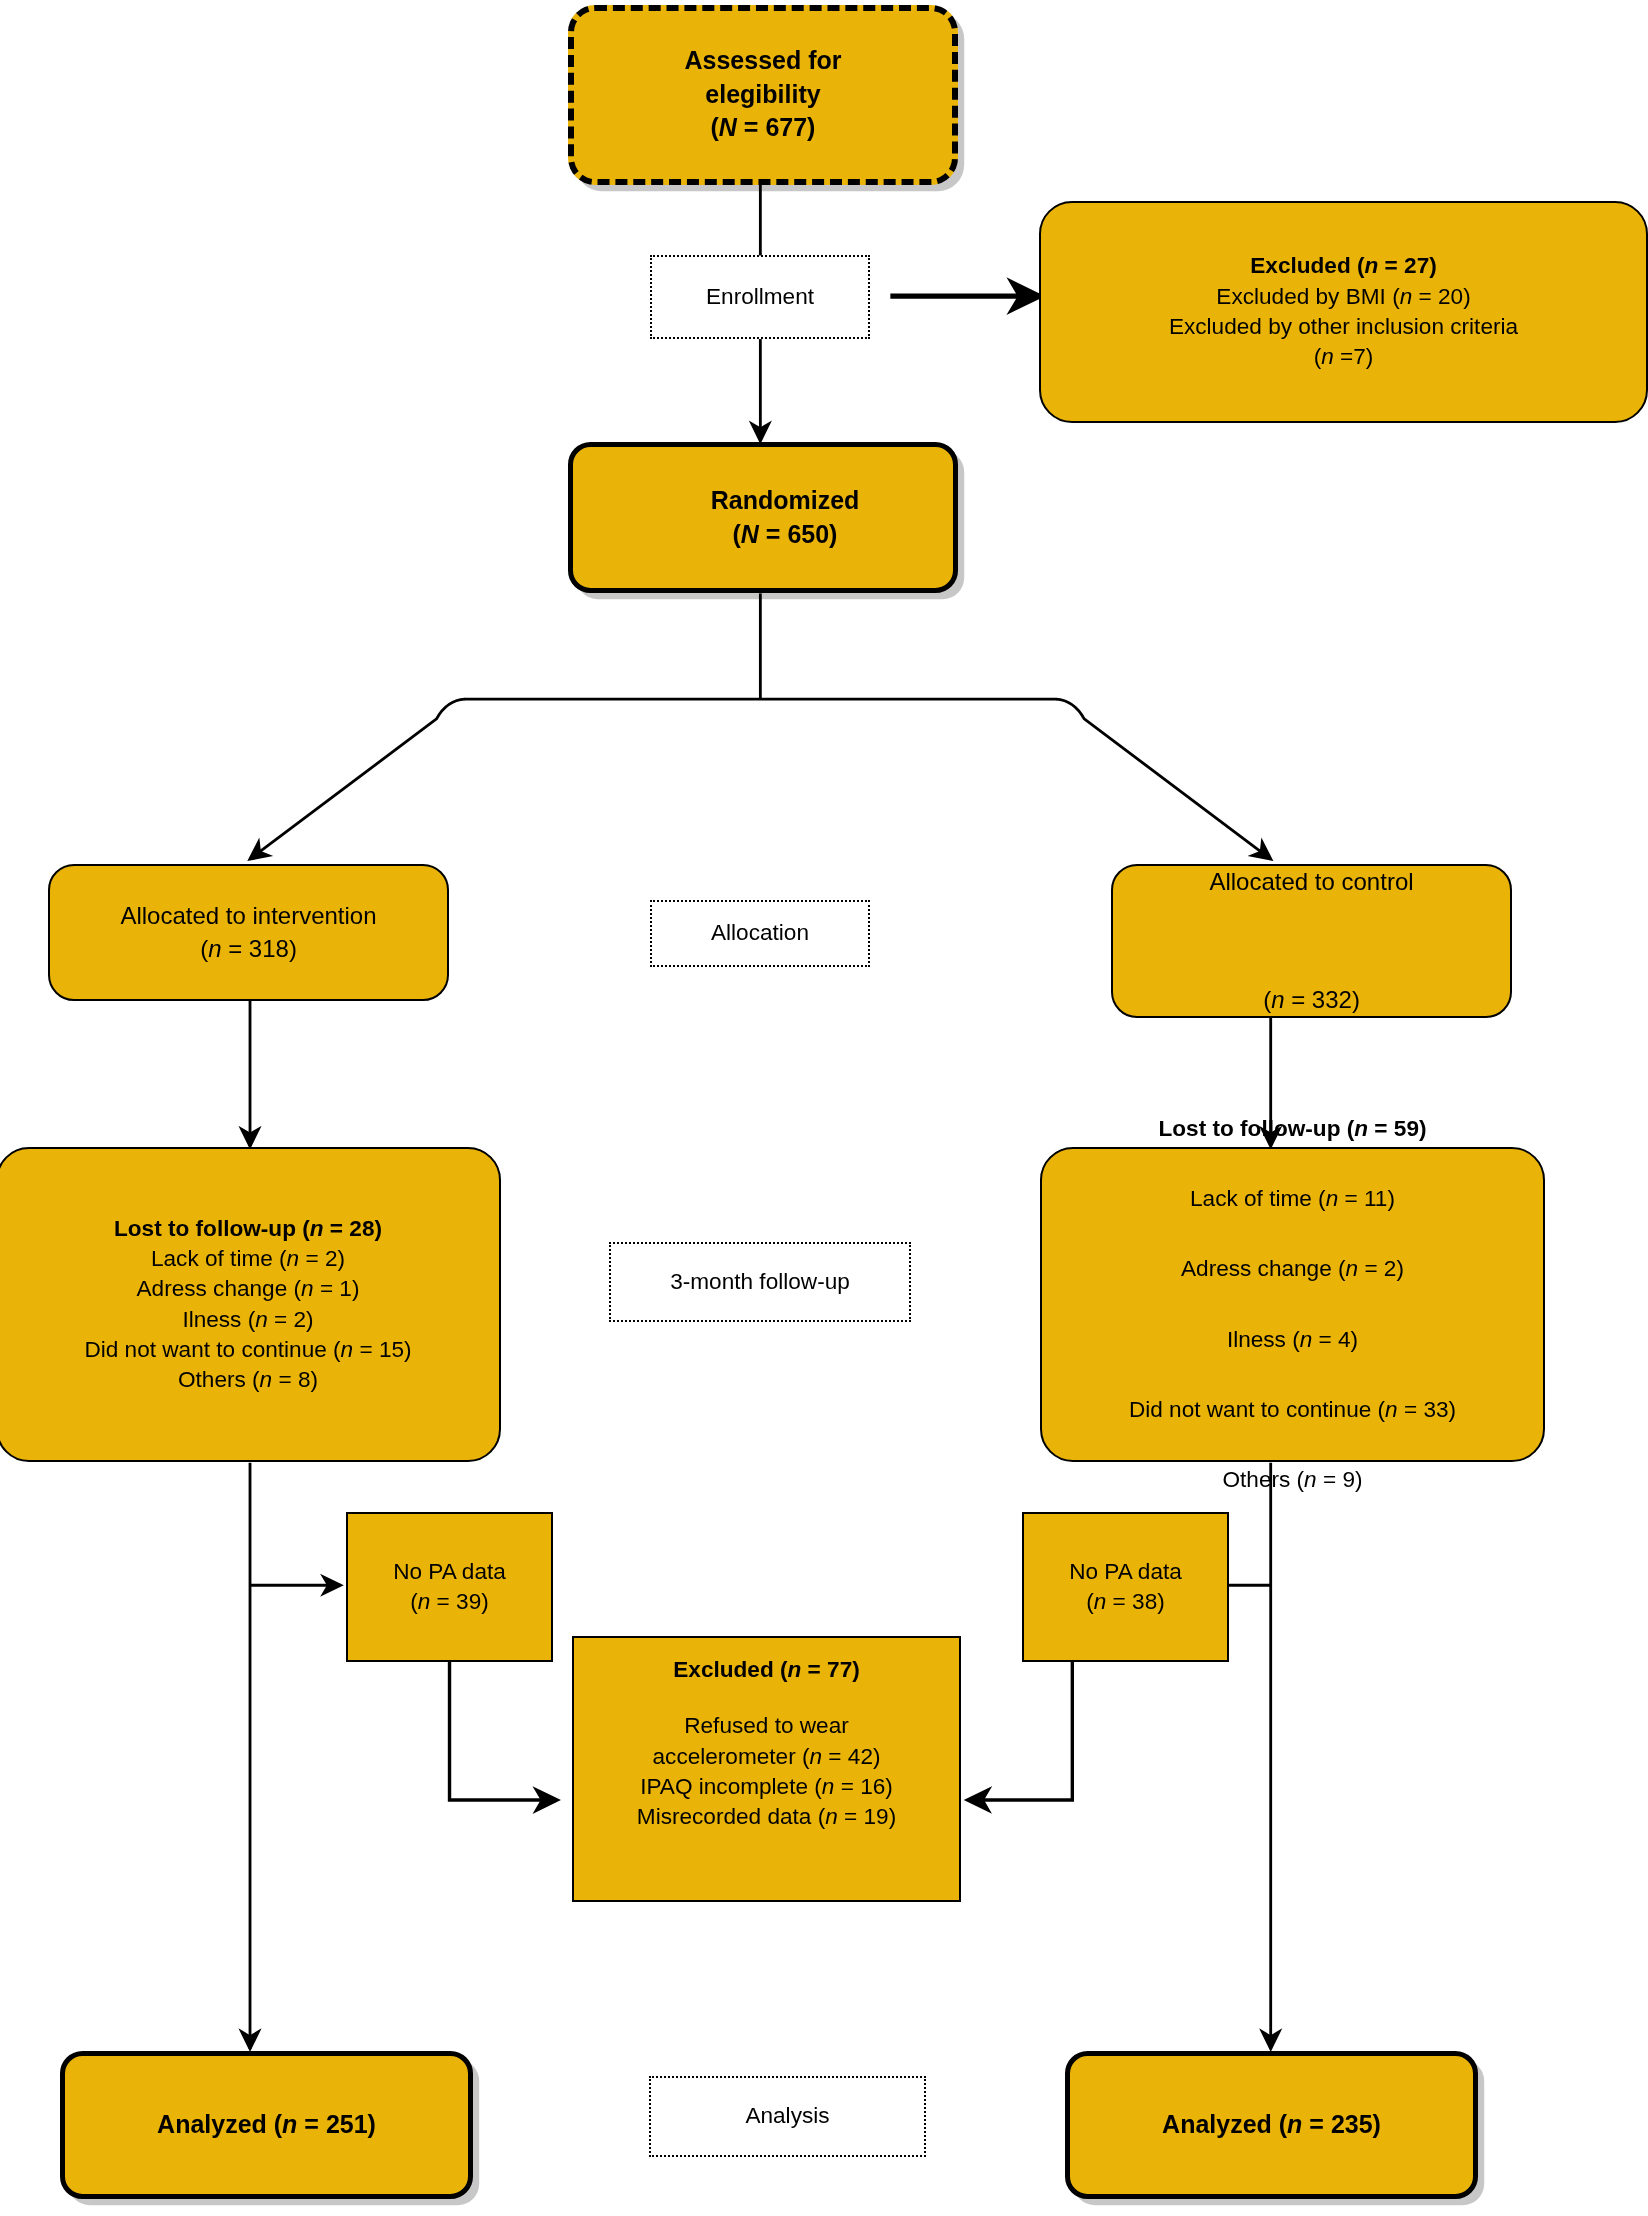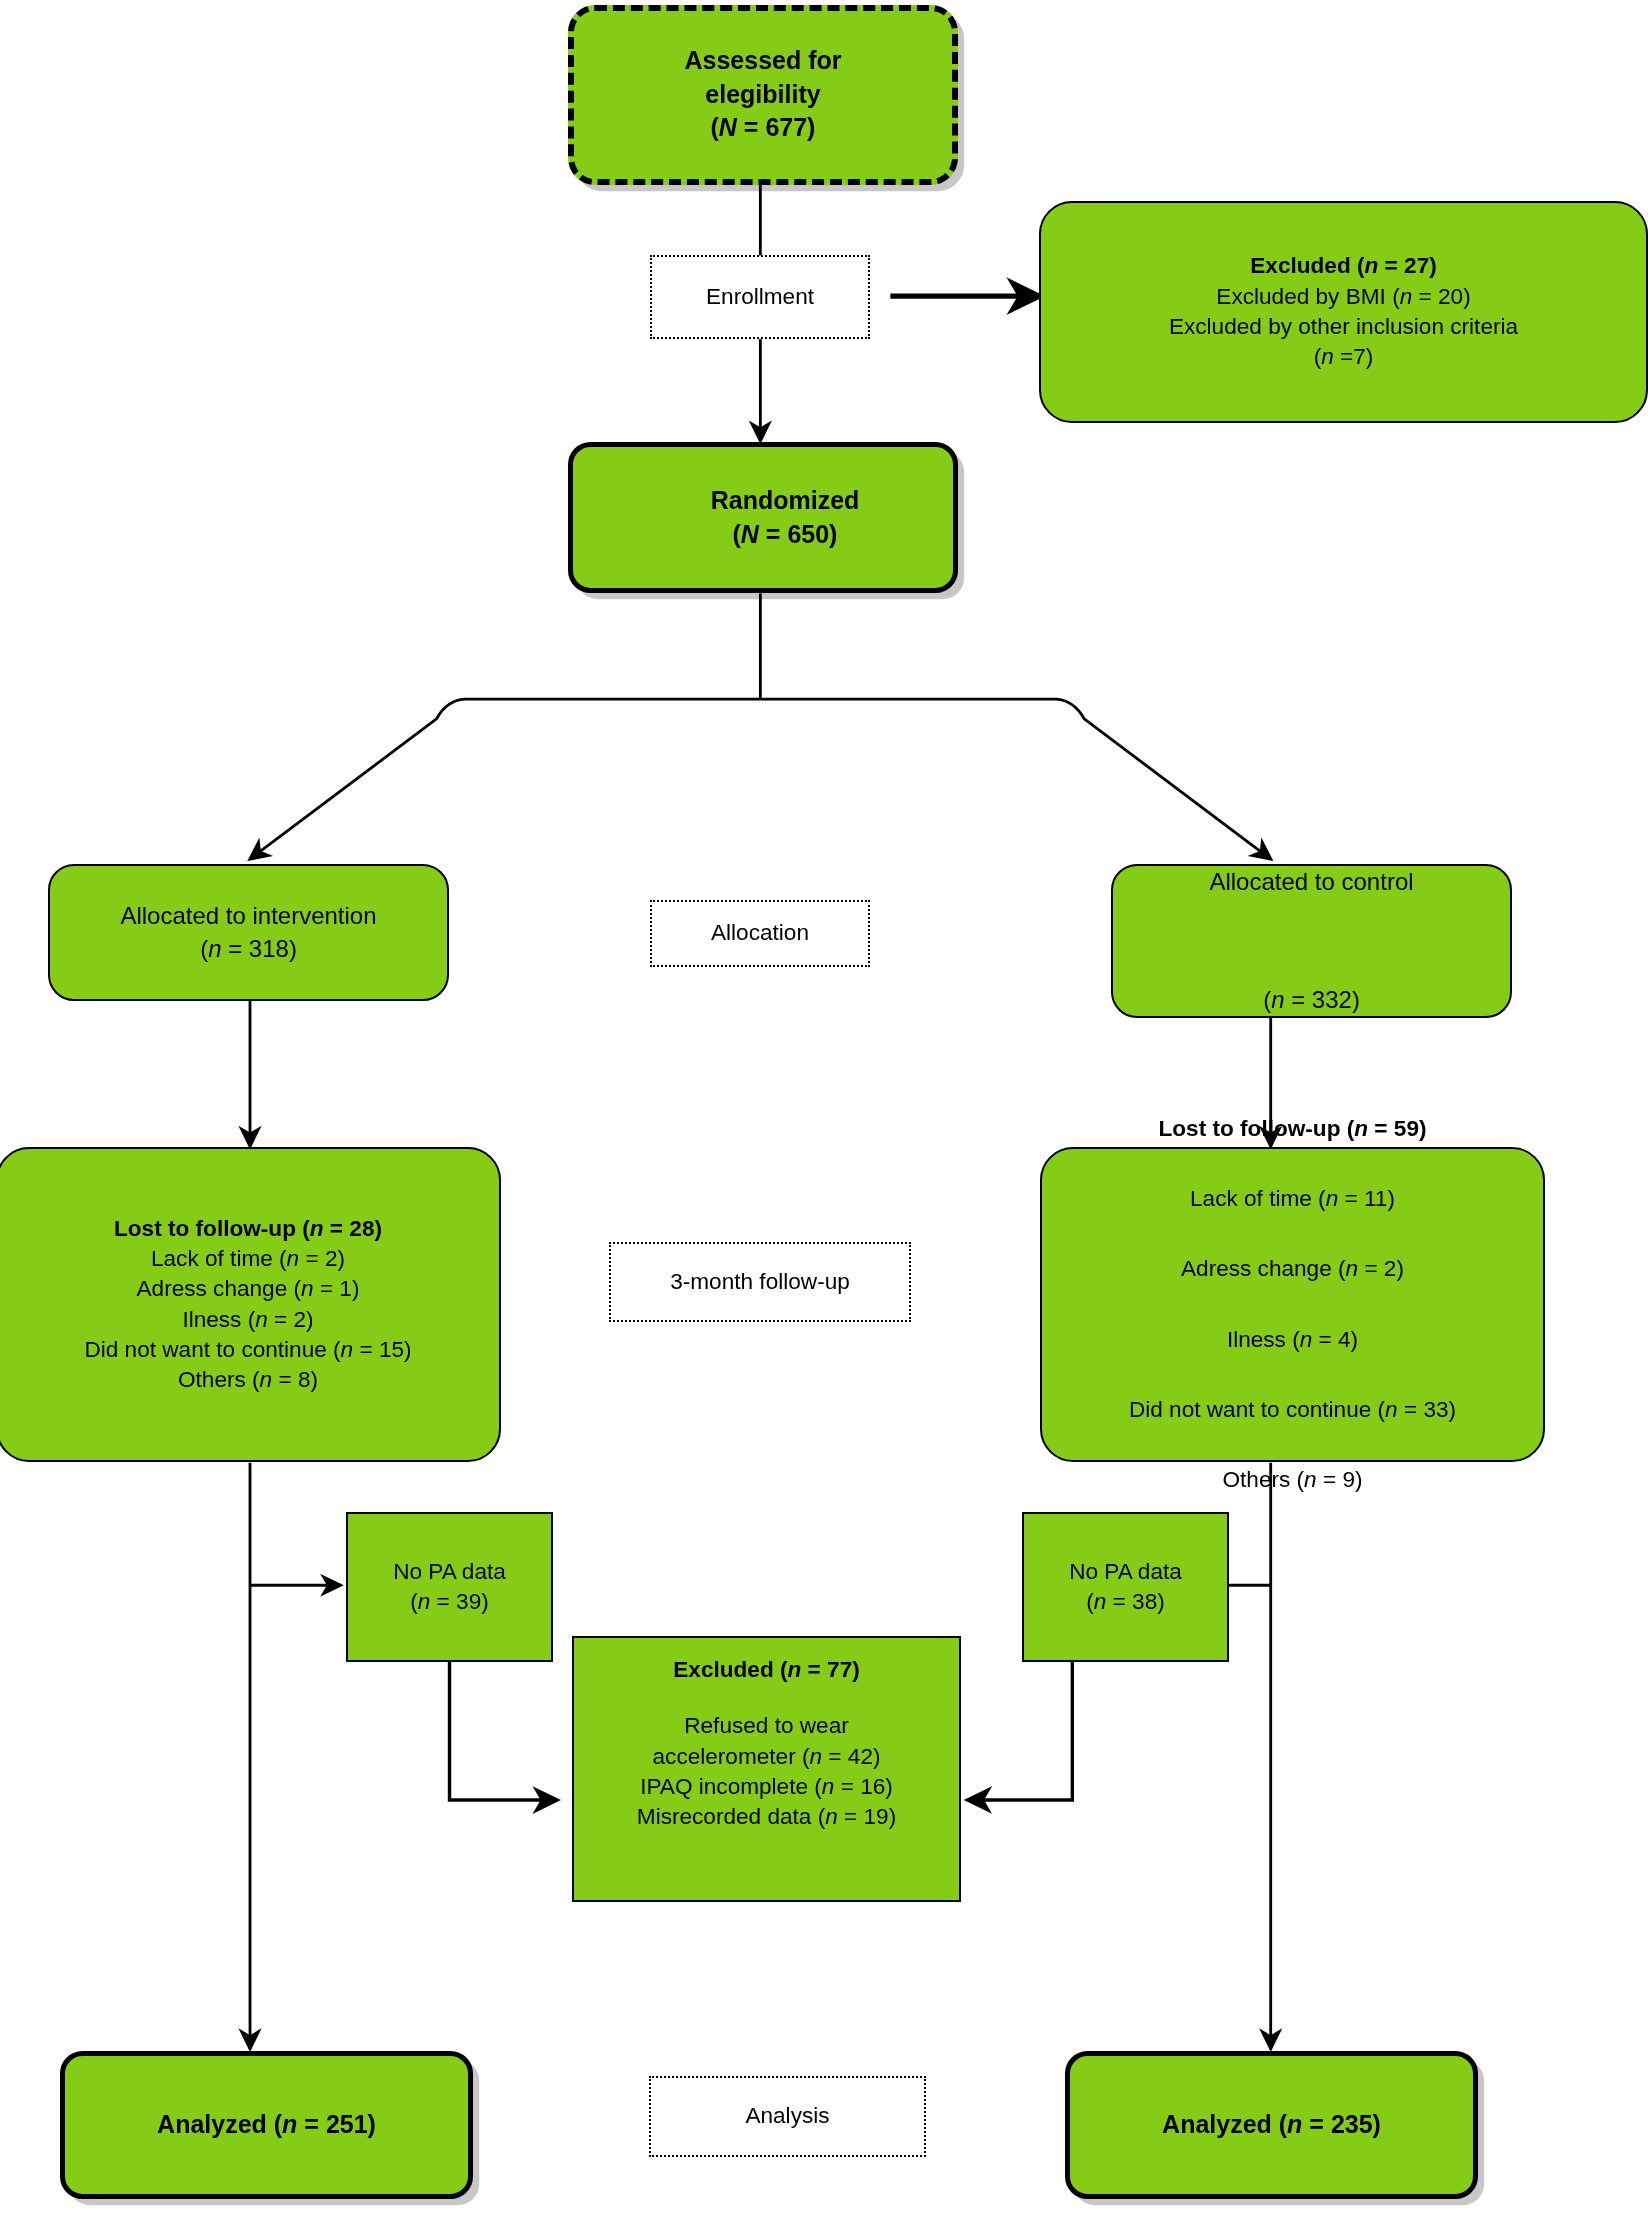--- a/index.html
+++ b/index.html
@@ -9,21 +9,21 @@
     background:#ffffff;
     font-family:"Liberation Sans", sans-serif;
     color:#000000;
     overflow:hidden;
   }
   #wires{position:absolute;left:0;top:0;width:1649px;height:2216px;pointer-events:none;}
 
   .node{
     position:absolute;
     box-sizing:border-box;
-    background:#84cc16;
+    background:#eab308;
     display:flex;
     flex-direction:column;
     align-items:center;
     justify-content:center;
     text-align:center;
     line-height:1.34;
     z-index:3;
   }
   .node .ln{display:block;white-space:nowrap;}
 

